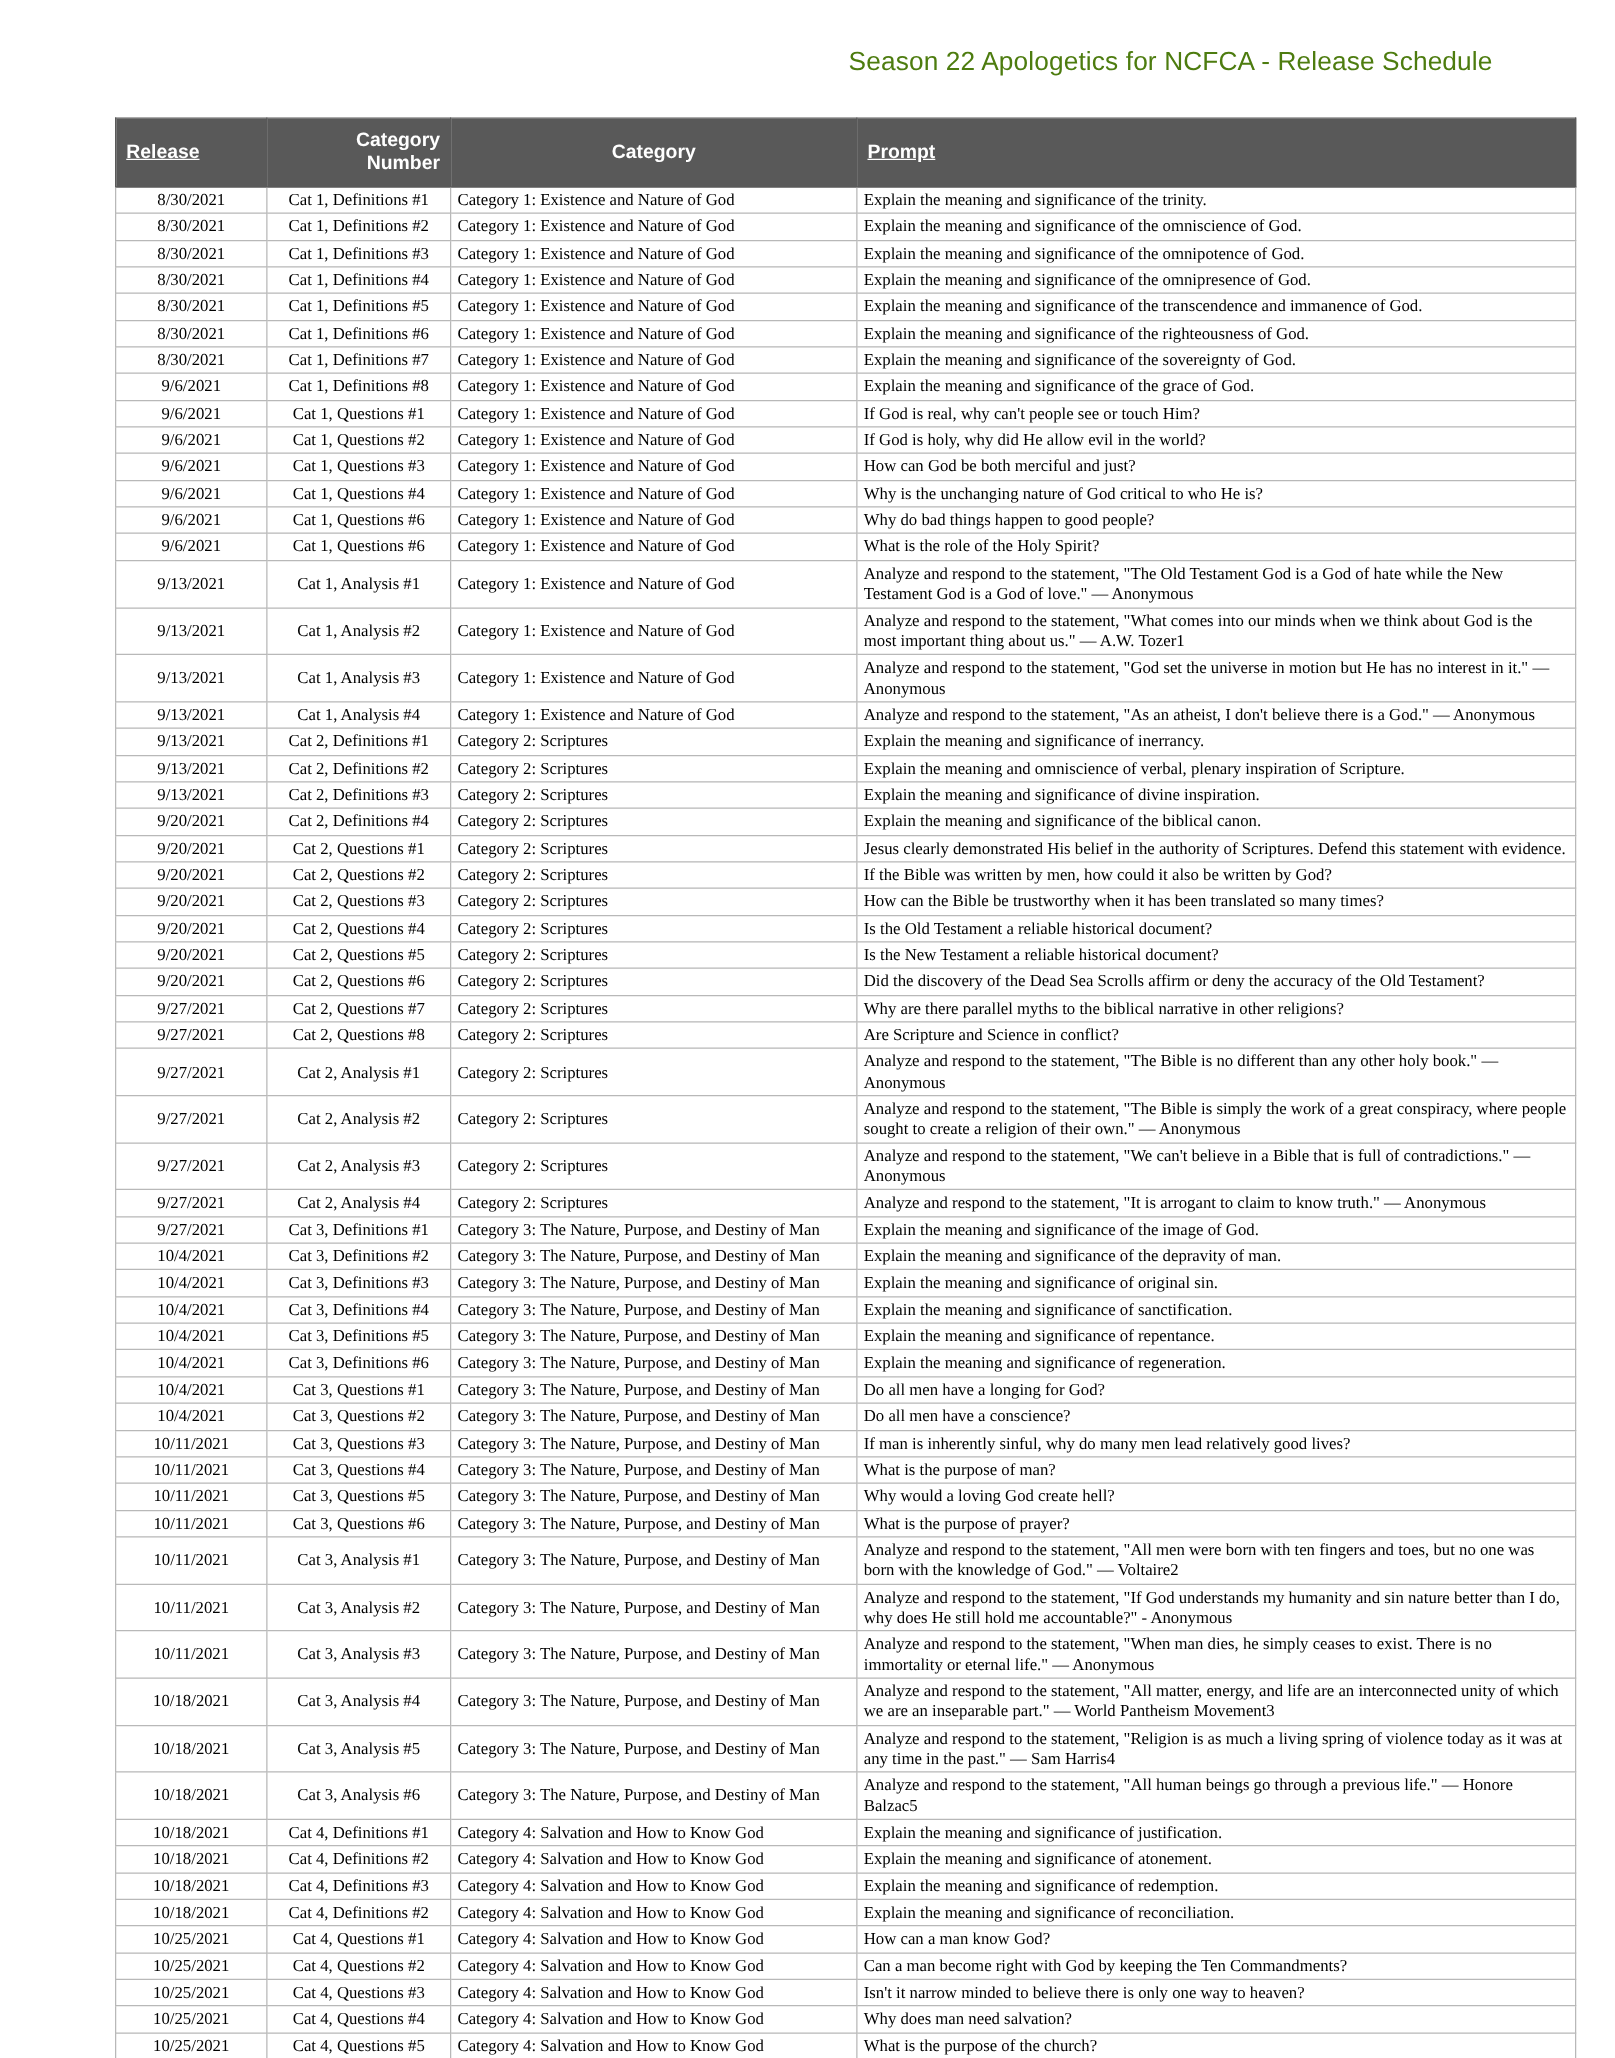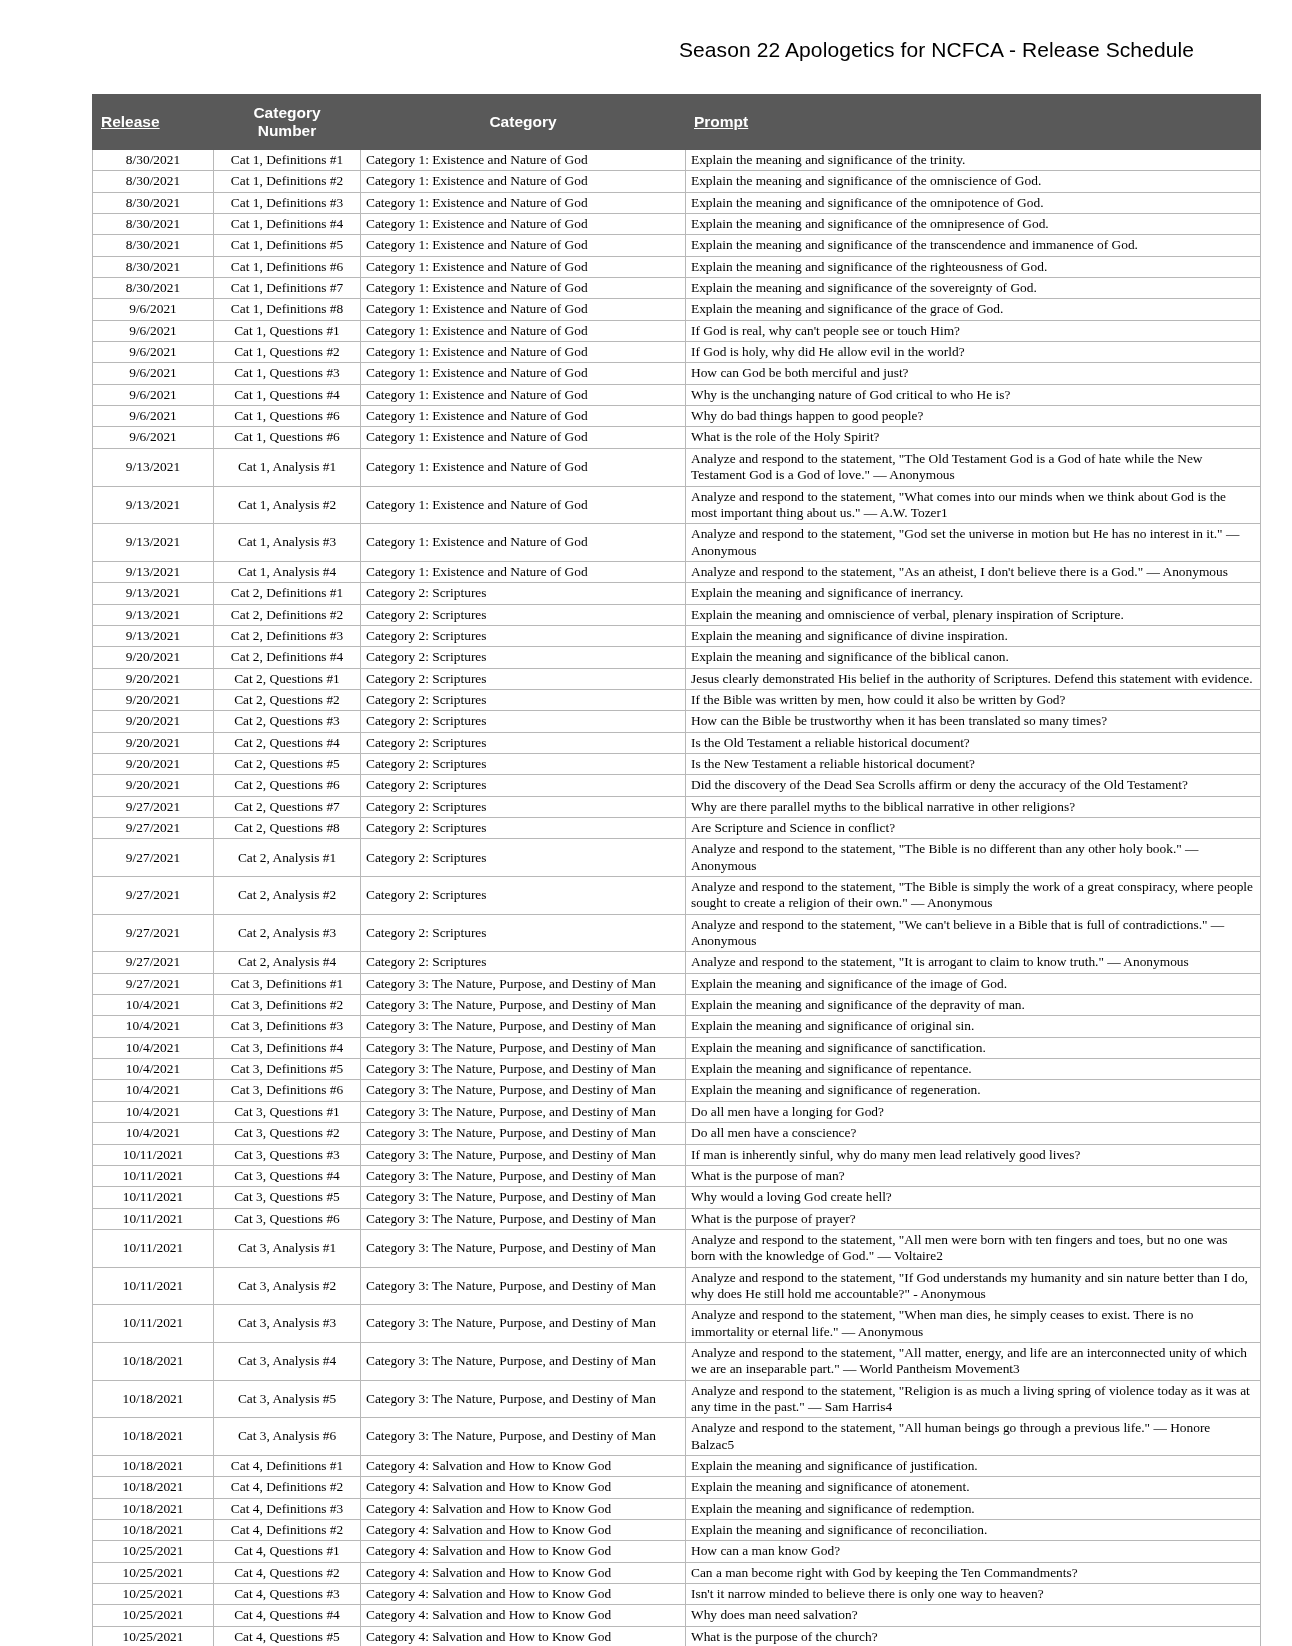--- a/index.html
+++ b/index.html
@@ -17,21 +17,21 @@
     position: relative;
     width: 1292px;
     min-height: 1646px;
     box-sizing: border-box;
     padding: 0;
   }
   .doc-title {
     text-align: right;
     font-family: "Liberation Sans", sans-serif;
     font-size: 21px;
-    color: #000000;
+    color: #4d7c0f;
     padding: 38px 98px 0 0;
     letter-spacing: 0.1px;
   }
   .table-wrap {
     margin: 32px 100px 0 92px;
   }
   table.schedule {
     border-collapse: collapse;
     width: 1100px;
     table-layout: fixed;
@@ -40,21 +40,21 @@
     background: #595959;
     color: #ffffff;
     font-family: "Liberation Sans", sans-serif;
     font-size: 15.5px;
     font-weight: bold;
     padding: 9px 8px;
     border: 1px solid #595959;
     vertical-align: middle;
   }
   th.col-release { width: 104px; text-align: left; text-decoration: underline; }
-  th.col-catnum  { width: 130px; text-align: center; }
+  th.col-catnum  { width: 130px; text-align: right; }
   th.col-cat     { width: 308px; text-align: center; }
   th.col-prompt  { width: 558px; text-align: left; text-decoration: underline; }
 
   table.schedule tbody td {
     border: 1px solid #b8b8b8;
     font-family: "Liberation Serif", serif;
     font-size: 13.4px;
     line-height: 1.22;
     padding: 2px 5px;
     vertical-align: middle;

